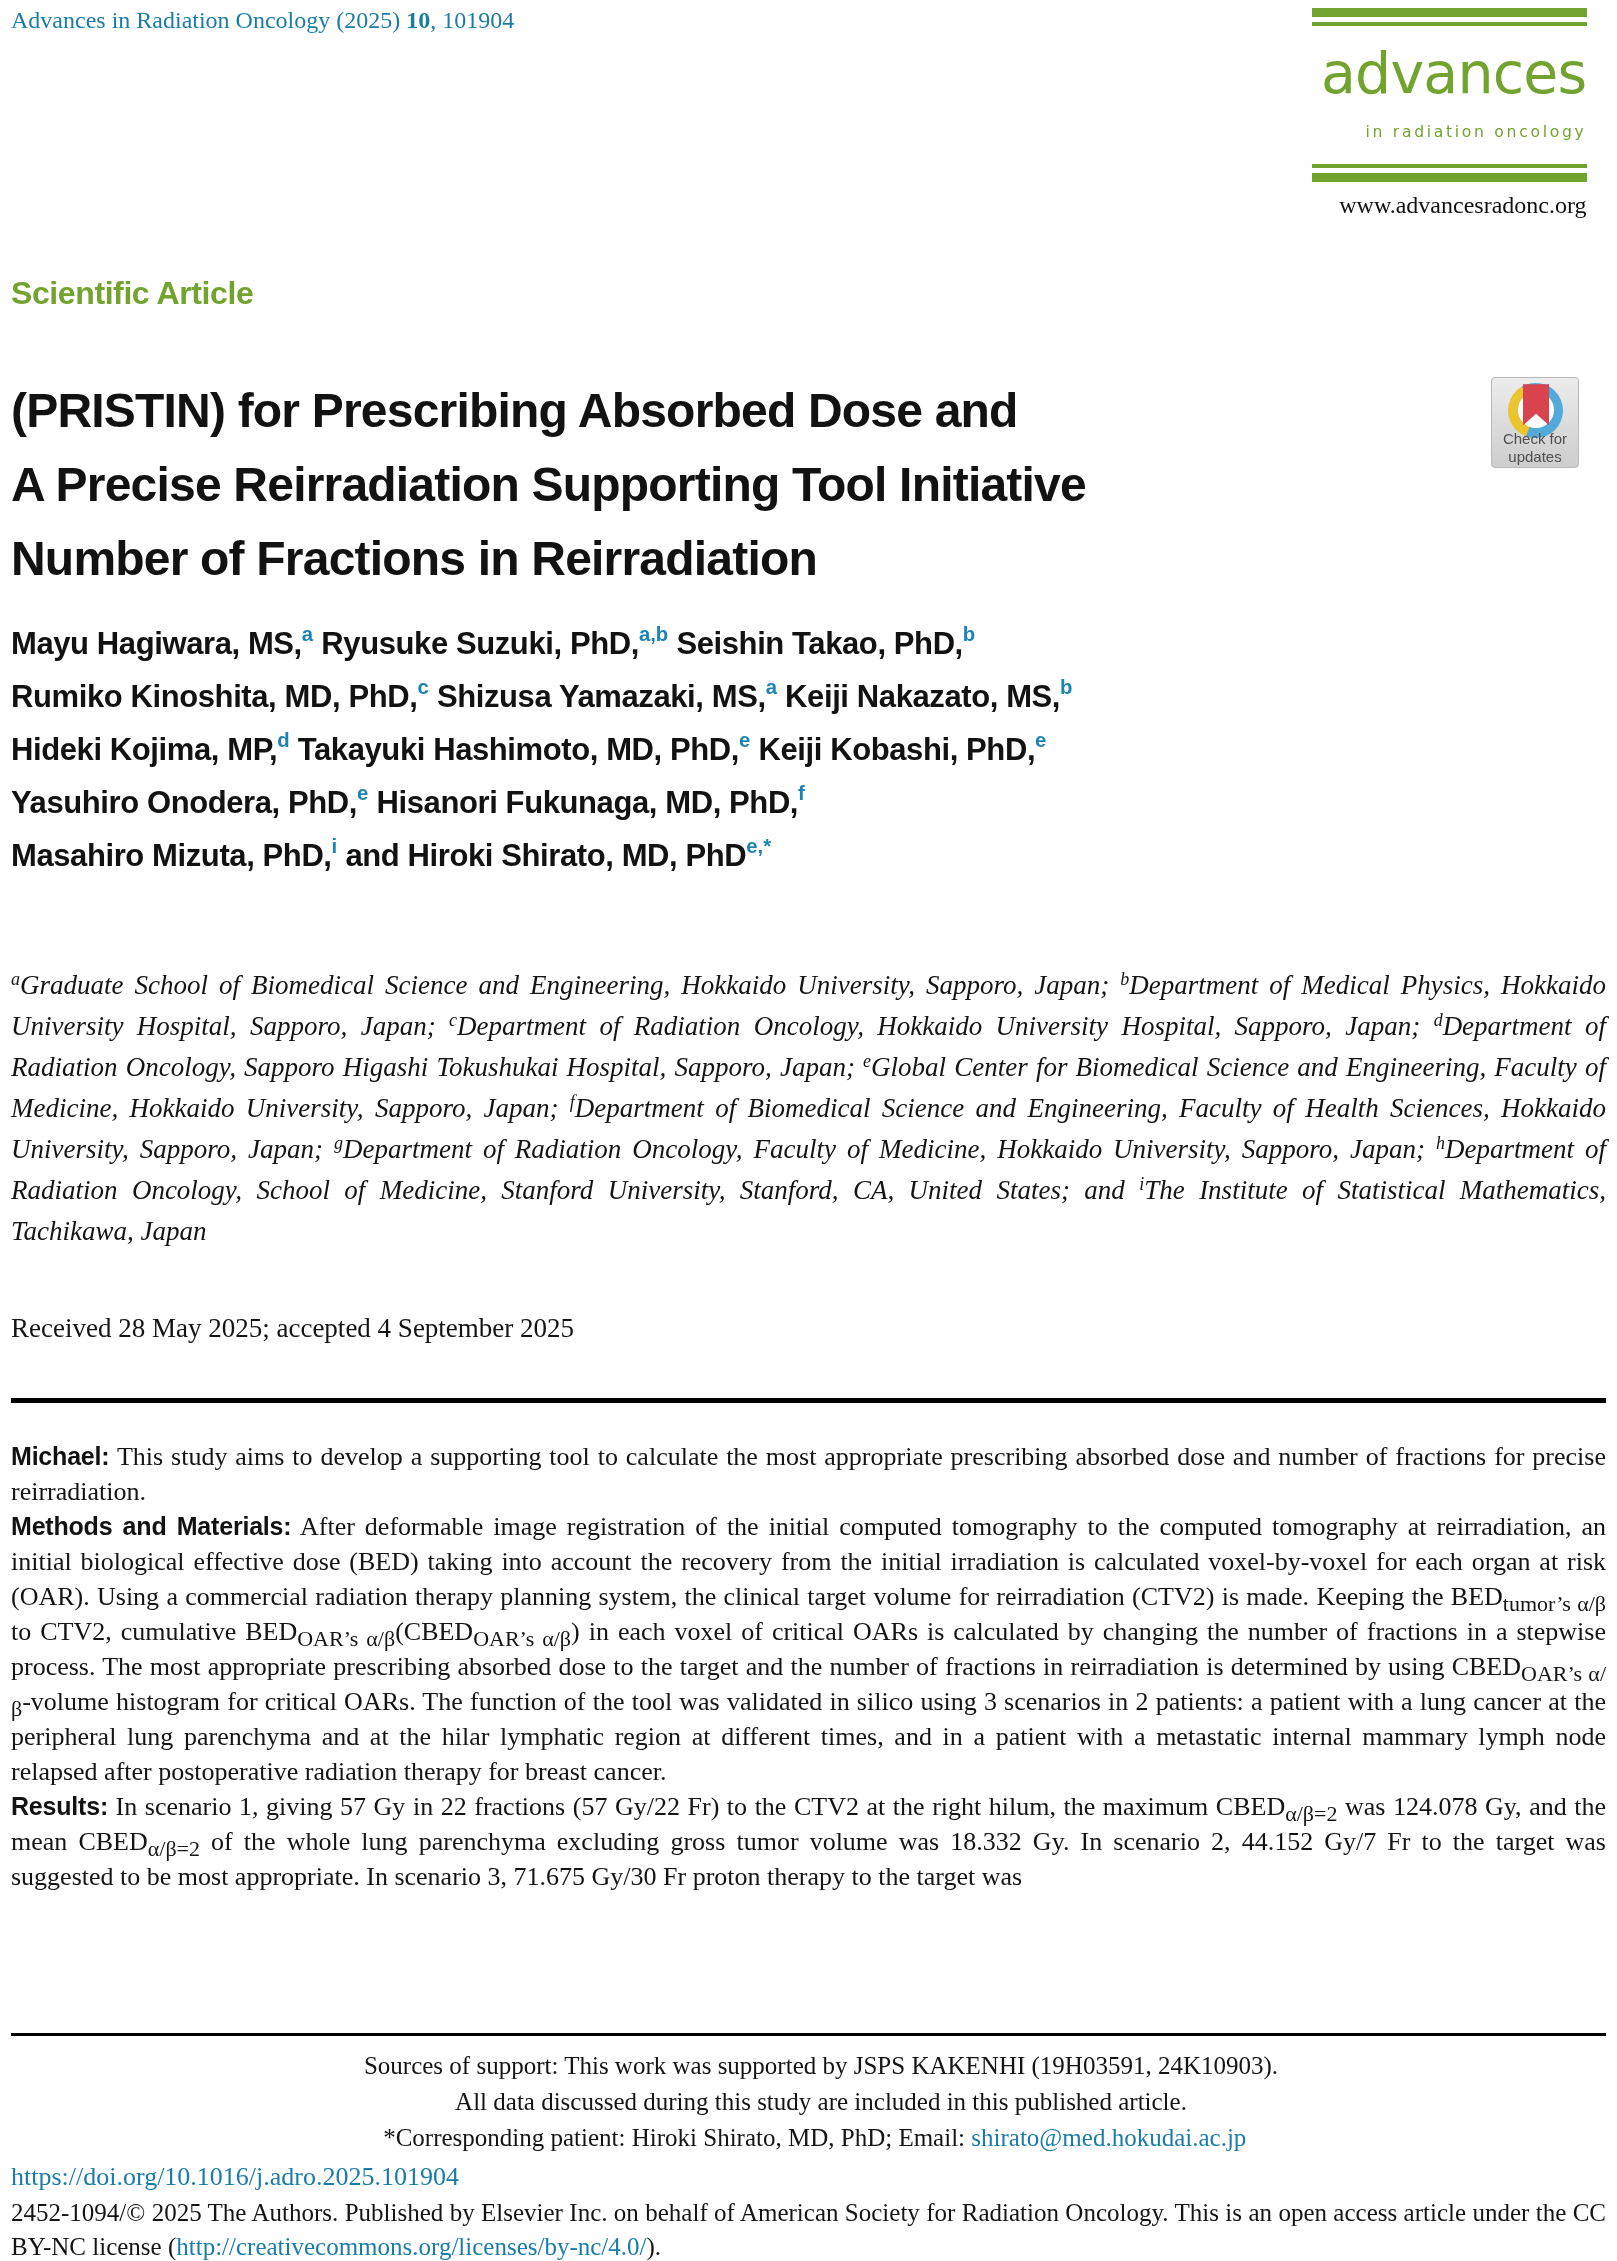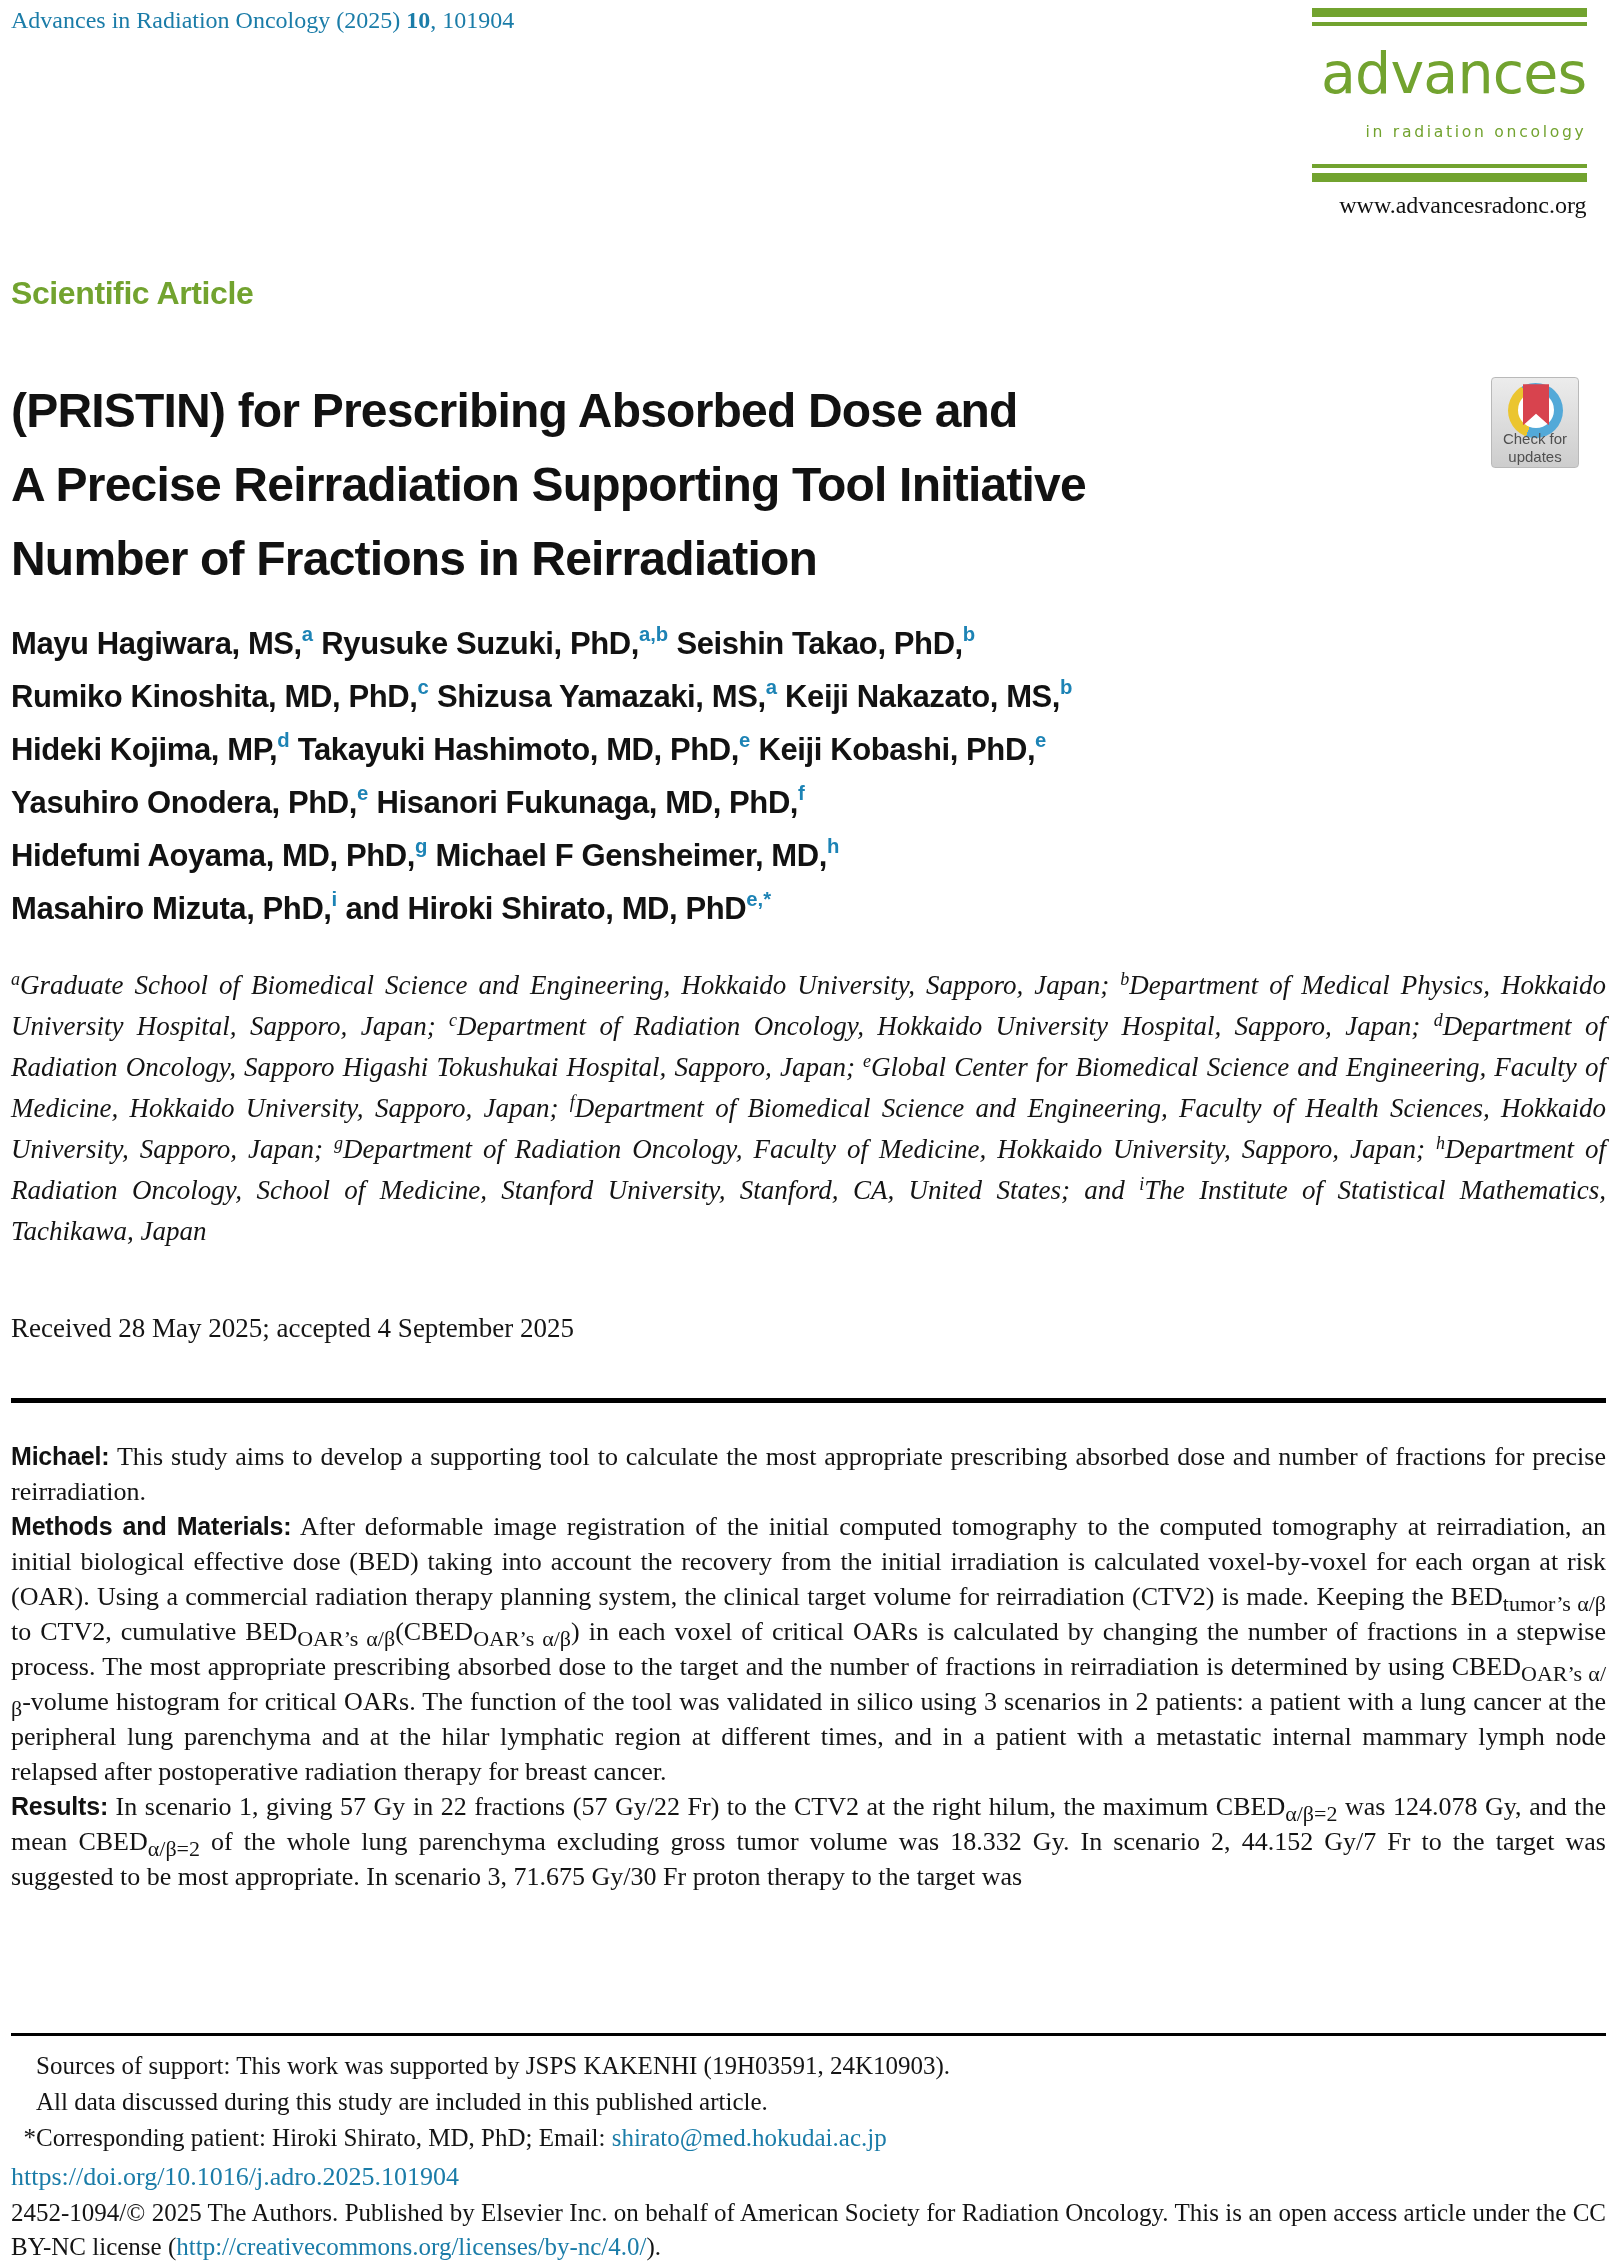--- a/index.html
+++ b/index.html
@@ -110,21 +110,21 @@
   }
   .abs-p{margin:0;}
   .abs-label{
     font-family:"Liberation Sans",sans-serif;font-weight:bold;font-size:25px;
     letter-spacing:-0.2px;color:#121212;
   }
   .abs-sub{font-size:22px;vertical-align:-6.3px;line-height:0;}
 
   
   .rule-foot{left:11px;top:2033px;width:1595px;height:3.1px;background:#000;}
-  .footnotes{left:11px;top:2048px;width:1595px;font-size:25px;line-height:36px;color:#141414;}
+  .footnotes{left:11px;top:2048px;width:1595px;font-size:25px;line-height:36px;color:#141414;text-align:center;}
   .fn-indent{padding-left:25px;}
   .fn-star{padding-left:12.5px;}
   a.link{color:var(--teal);text-decoration:none;cursor:pointer;}
   .doi{left:11px;top:2162px;font-size:26px;}
   .copyright{
     left:11px;top:2196px;width:1595px;font-size:25px;line-height:34px;
     text-align:justify;color:#141414;
   }
 </style>
 </head>
@@ -162,21 +162,20 @@
     <div>Check for</div>
     <div>updates</div>
   </div>
 </div>
 
 <div class="abs author-block">
     <div>Mayu Hagiwara, MS,<span class="au-sup">a</span> Ryusuke Suzuki, PhD,<span class="au-sup">a,b</span> Seishin Takao, PhD,<span class="au-sup">b</span></div>
     <div>Rumiko Kinoshita, MD, PhD,<span class="au-sup">c</span> Shizusa Yamazaki, MS,<span class="au-sup">a</span> Keiji Nakazato, MS,<span class="au-sup">b</span></div>
     <div>Hideki Kojima, MP,<span class="au-sup">d</span> Takayuki Hashimoto, MD, PhD,<span class="au-sup">e</span> Keiji Kobashi, PhD,<span class="au-sup">e</span></div>
     <div>Yasuhiro Onodera, PhD,<span class="au-sup">e</span> Hisanori Fukunaga, MD, PhD,<span class="au-sup">f</span></div>
-    <div>Hidefumi Aoyama, MD, PhD,<span class="au-sup">g</span> Michael F Gensheimer, MD,<span class="au-sup">h</span></div>
     <div>Masahiro Mizuta, PhD,<span class="au-sup">i</span> and Hiroki Shirato, MD, PhD<span class="au-sup">e,*</span></div>
   </div>
 
 <div class="abs affiliations"><span class="af-sup">a</span>Graduate School of Biomedical Science and Engineering, Hokkaido University, Sapporo, Japan; <span class="af-sup">b</span>Department of Medical Physics, Hokkaido University Hospital, Sapporo, Japan; <span class="af-sup">c</span>Department of Radiation Oncology, Hokkaido University Hospital, Sapporo, Japan; <span class="af-sup">d</span>Department of Radiation Oncology, Sapporo Higashi Tokushukai Hospital, Sapporo, Japan; <span class="af-sup">e</span>Global Center for Biomedical Science and Engineering, Faculty of Medicine, Hokkaido University, Sapporo, Japan; <span class="af-sup">f</span>Department of Biomedical Science and Engineering, Faculty of Health Sciences, Hokkaido University, Sapporo, Japan; <span class="af-sup">g</span>Department of Radiation Oncology, Faculty of Medicine, Hokkaido University, Sapporo, Japan; <span class="af-sup">h</span>Department of Radiation Oncology, School of Medicine, Stanford University, Stanford, CA, United States; and <span class="af-sup">i</span>The Institute of Statistical Mathematics, Tachikawa, Japan</div>
 
 <div class="abs received">Received 28 May 2025; accepted 4 September 2025</div>
 
 <div class="abs rule-main"></div>
 
 <div class="abs abstract">

